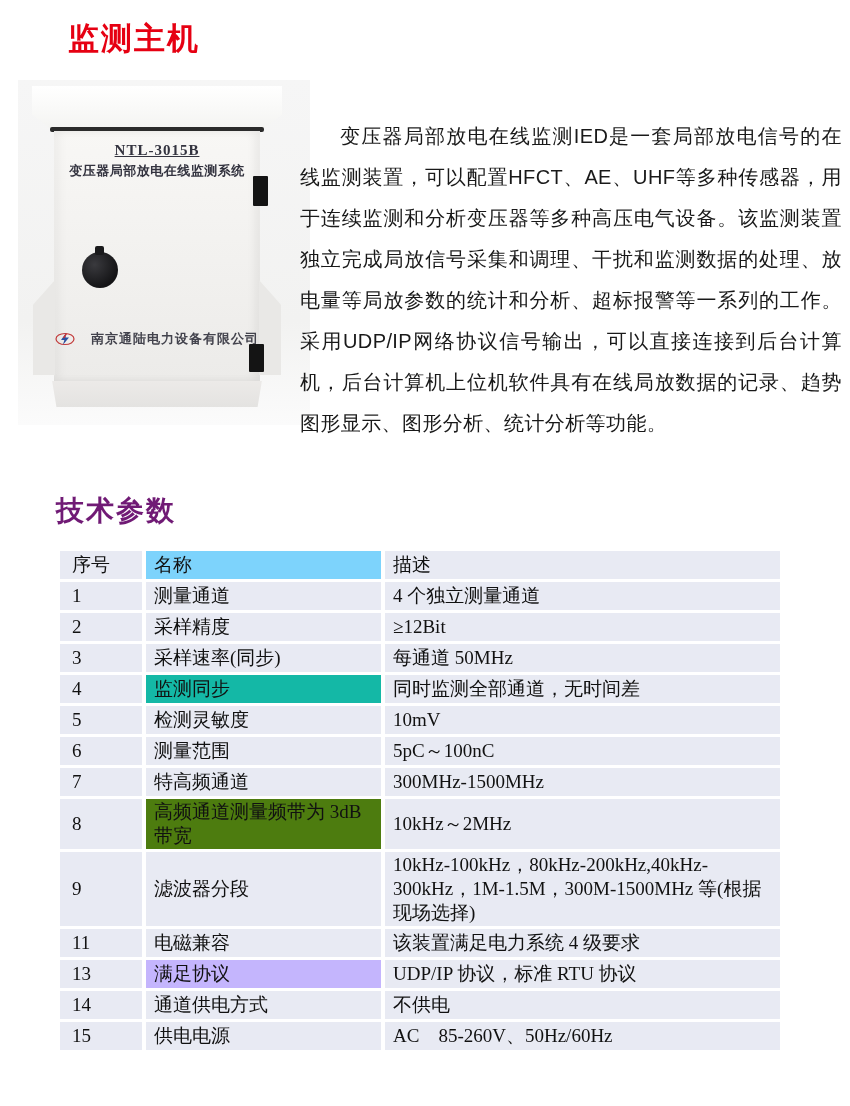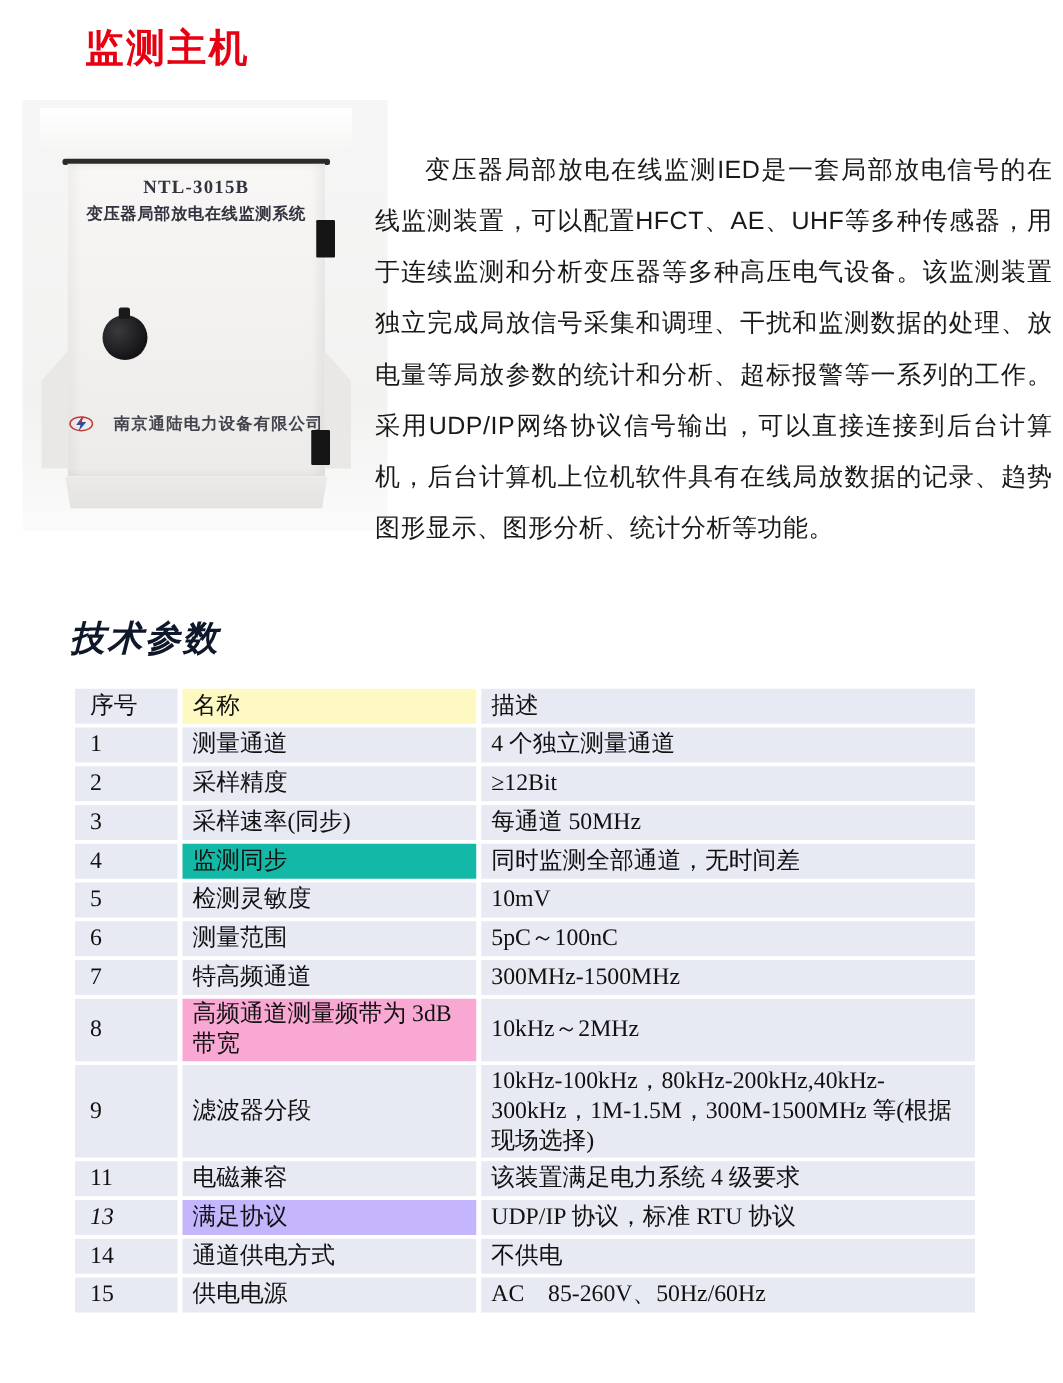--- a/index.html
+++ b/index.html
@@ -47,21 +47,21 @@
   .wing.right{left:241px;clip-path:polygon(0 0,0 100%,100% 100%,100% 26%);}
   .skirt{
     position:absolute;left:32px;top:301px;width:214px;height:26px;
     background:linear-gradient(180deg,#eceae8,#e4e3e1);
     clip-path:polygon(1% 0,99% 0,97% 100%,3% 100%);
   }
   .cab-label{
     position:absolute;left:36px;top:62px;width:206px;text-align:center;
     font-family:"Liberation Serif",serif;color:#33333f;font-weight:bold;
   }
-  .cab-model{font-size:15px;letter-spacing:1px;}
+  .cab-model{font-size:15px;letter-spacing:1px;text-decoration:underline;}
   .cab-name{font-size:13px;margin-top:3px;letter-spacing:.5px;}
   .knob{
     position:absolute;left:64px;top:172px;width:36px;height:36px;border-radius:50%;
     background:radial-gradient(circle at 35% 35%,#3a3a3e,#141416 70%);
   }
   .knob:before{
     content:"";position:absolute;left:13px;top:-6px;width:9px;height:9px;
     background:#1a1a1c;border-radius:2px;
   }
   .brand{
@@ -114,27 +114,27 @@
       <polygon points="10.6,1.4 12.4,1.4 9.4,6 7.8,6" fill="#d03030"></polygon>
     </svg>
     <span class="brand-text">南京通陆电力设备有限公司</span>
   </div>
   <div class="hinge h1"></div>
   <div class="hinge h2"></div>
 </div>
 
 <p class="intro">变压器局部放电在线监测IED是一套局部放电信号的在线监测装置，可以配置HFCT、AE、UHF等多种传感器，用于连续监测和分析变压器等多种高压电气设备。该监测装置独立完成局放信号采集和调理、干扰和监测数据的处理、放电量等局放参数的统计和分析、超标报警等一系列的工作。采用UDP/IP网络协议信号输出，可以直接连接到后台计算机，后台计算机上位机软件具有在线局放数据的记录、趋势图形显示、图形分析、统计分析等功能。</p>
 
-<div class="sec-title" id="title-spec" style="color: #0f172a; font-style: italic;">技术参数</div>
+<div class="sec-title" id="title-spec" style="color: #701a75;">技术参数</div>
 
 <table class="spec-table">
   <thead>
     <tr>
         <th class="c0" style="background: rgb(232, 234, 243);">序号</th>
-        <th class="c1" style="background: #fef9c3;">名称</th>
+        <th class="c1" style="background: #7dd3fc;">名称</th>
         <th class="c2" style="background: rgb(232, 234, 243);">描述</th>
       </tr>
   </thead>
   <tbody>
       <tr>
         <td class="c0" style="background: rgb(232, 234, 243);">1</td>
         <td class="c1" style="background: rgb(232, 234, 243);">测量通道</td>
         <td class="c2" style="background: rgb(232, 234, 243);">4 个独立测量通道</td>
       </tr>
       <tr>
@@ -162,35 +162,35 @@
         <td class="c1" style="background: rgb(232, 234, 243);">测量范围</td>
         <td class="c2" style="background: rgb(232, 234, 243);">5pC～100nC</td>
       </tr>
       <tr>
         <td class="c0" style="background: rgb(232, 234, 243);">7</td>
         <td class="c1" style="background: rgb(232, 234, 243);">特高频通道</td>
         <td class="c2" style="background: rgb(232, 234, 243);">300MHz-1500MHz</td>
       </tr>
       <tr>
         <td class="c0" style="background: rgb(232, 234, 243);">8</td>
-        <td class="c1" style="background: #f9a8d4;">高频通道测量频带为 3dB 带宽</td>
+        <td class="c1" style="background: #4d7c0f;">高频通道测量频带为 3dB 带宽</td>
         <td class="c2" style="background: rgb(232, 234, 243); margin-left: 20px;">10kHz～2MHz</td>
       </tr>
       <tr>
         <td class="c0" style="background: rgb(232, 234, 243);">9</td>
         <td class="c1" style="background: rgb(232, 234, 243);">滤波器分段</td>
         <td class="c2" style="background: rgb(232, 234, 243);">10kHz-100kHz，80kHz-200kHz,40kHz-300kHz，1M-1.5M，300M-1500MHz 等(根据现场选择)</td>
       </tr>
       <tr>
         <td class="c0" style="background: rgb(232, 234, 243);">11</td>
         <td class="c1" style="background: rgb(232, 234, 243);">电磁兼容</td>
         <td class="c2" style="background: rgb(232, 234, 243);">该装置满足电力系统 4 级要求</td>
       </tr>
       <tr>
-        <td class="c0" style="background: rgb(232, 234, 243); font-style: italic;">13</td>
+        <td class="c0" style="background: rgb(232, 234, 243);">13</td>
         <td class="c1" style="background: #c4b5fd;">满足协议</td>
         <td class="c2" style="background: rgb(232, 234, 243);">UDP/IP 协议，标准 RTU 协议</td>
       </tr>
       <tr>
         <td class="c0" style="background: rgb(232, 234, 243);">14</td>
         <td class="c1" style="background: rgb(232, 234, 243);">通道供电方式</td>
         <td class="c2" style="background: rgb(232, 234, 243);">不供电</td>
       </tr>
       <tr>
         <td class="c0" style="background: rgb(232, 234, 243);">15</td>

